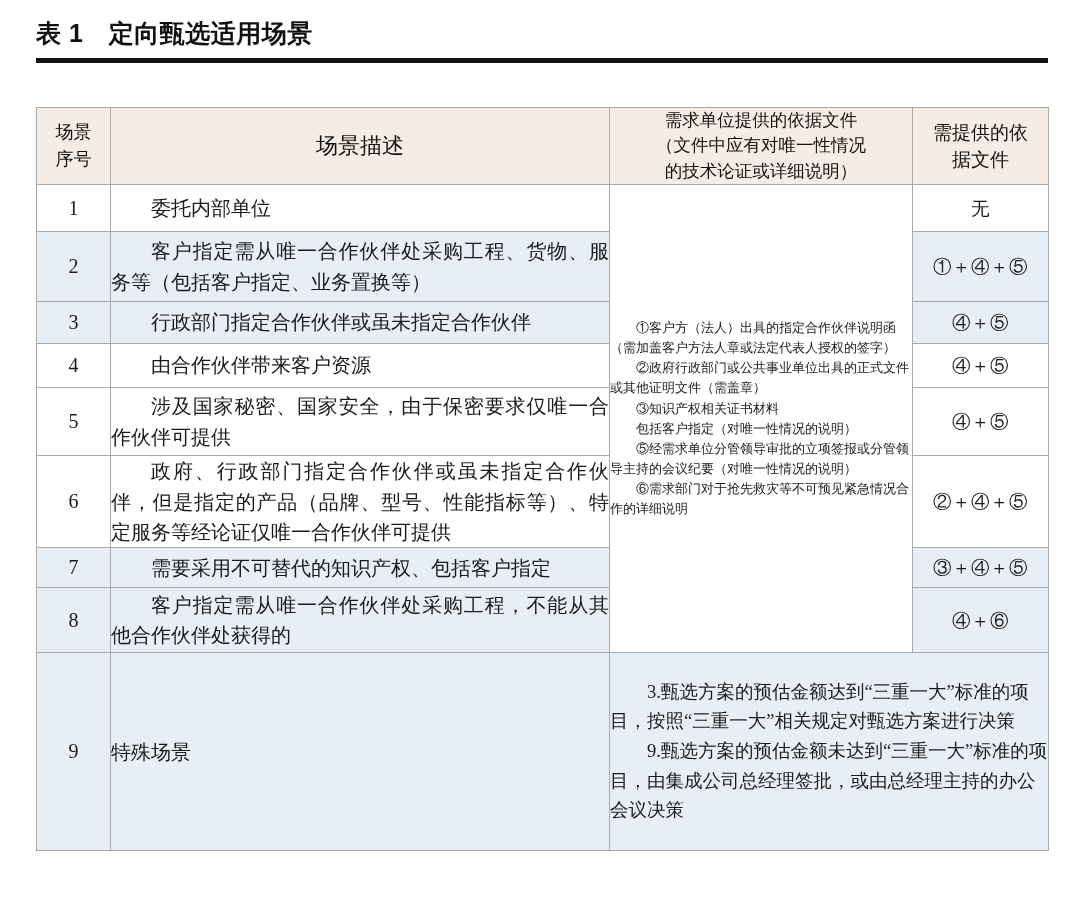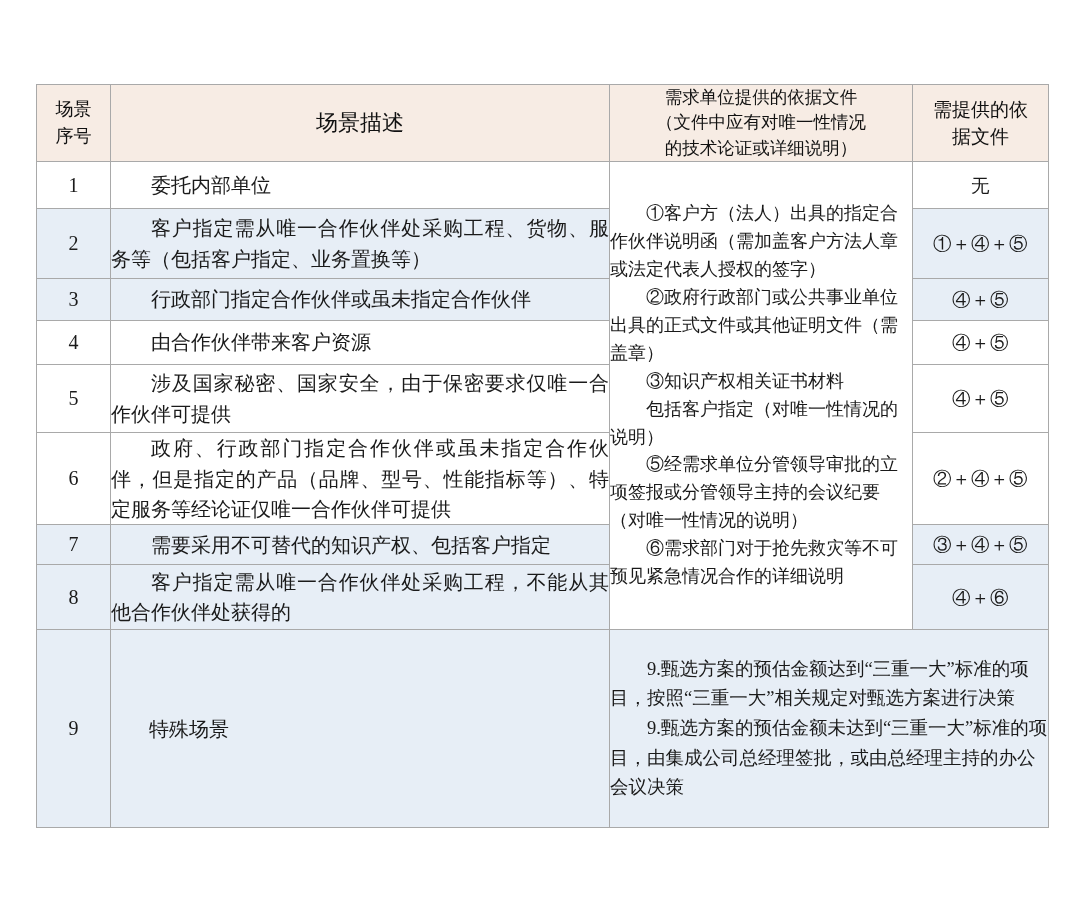--- a/index.html
+++ b/index.html
@@ -41,21 +41,21 @@
     margin-top: 10px;
     height: 5px;
     background: #111111;
     width: 1012px;
   }
 
   
   .tbl-wrap {
     position: absolute;
     left: 36px;
-    top: 84px;
+    top: 107px;
     width: 1012px;
   }
   table.scn {
     border-collapse: collapse;
     width: 1012px;
     table-layout: fixed;
     font-size: 17.5px;
   }
   table.scn td, table.scn th {
     border: 1px solid #a9a9a9;
@@ -90,26 +90,26 @@
     font-family: "Liberation Serif", "DejaVu Serif", serif;
   }
   td.desc {
     text-align: justify;
     text-align-last: left;
     padding: 6px 10px 6px 10px;
     line-height: 1.52;
     font-size: 20px;
     text-indent: 2em;
   }
-  td.desc.single { text-indent: 2em; padding-left: 38px; }
+  td.desc.single { text-indent: 2em; }
   td.docs {
     vertical-align: top;
     padding: 7px 9px 7px 9px;
     line-height: 1.55;
-    font-size: 18px;
+    font-size: 13px;
     background: #ffffff;
   }
   td.req {
     text-align: center;
     font-size: 18.5px;
     letter-spacing: 0.5px;
   }
   td.special {
     vertical-align: top;
     padding: 10px 10px 10px 10px;
@@ -124,20 +124,24 @@
   tr.plain td { background: #ffffff; }
   
   td.docs.merged { background: #ffffff; }
   tr.shade td.special { background: #e7eef6; }
 </style>
 </head>
 <body>
 
 <div class="page">
 
+  <div class="title-wrap">
+    <div class="table-title">表 1　定向甄选适用场景</div>
+    <div class="title-rule"></div>
+  </div>
 
   <div class="tbl-wrap">
     <table class="scn">
       <colgroup>
         <col class="c-no">
           <col class="c-desc">
           <col class="c-docs">
           <col class="c-req">
       </colgroup>
       <thead>
@@ -203,21 +207,21 @@
         <tr class="shade" style="height:65px">
           <td class="no">8</td>
           <td class="desc">客户指定需从唯一合作伙伴处采购工程，不能从其他合作伙伴处获得的</td>
           <td class="req">④＋⑥</td>
         </tr>
 
         <tr class="shade" style="height:198px">
           <td class="no">9</td>
           <td class="desc single" style="text-indent:0;text-align:center">特殊场景</td>
           <td class="special" colspan="2">
-            <p class="sp-p">9.甄选方案的预估金额达到“三重一大”标准的项目，按照“三重一大”相关规定对甄选方案进行决策</p>
+            <p class="sp-p">3.甄选方案的预估金额达到“三重一大”标准的项目，按照“三重一大”相关规定对甄选方案进行决策</p>
             <p class="sp-p">9.甄选方案的预估金额未达到“三重一大”标准的项目，由集成公司总经理签批，或由总经理主持的办公会议决策</p>
           </td>
         </tr>
 
       </tbody>
     </table>
   </div>
 
 </div>
 

